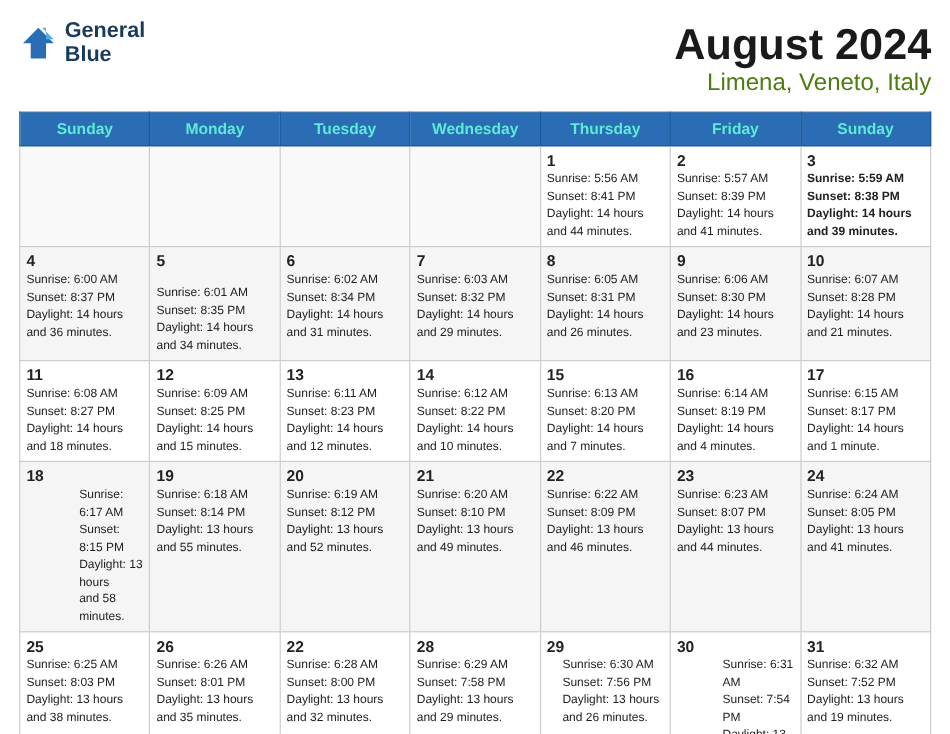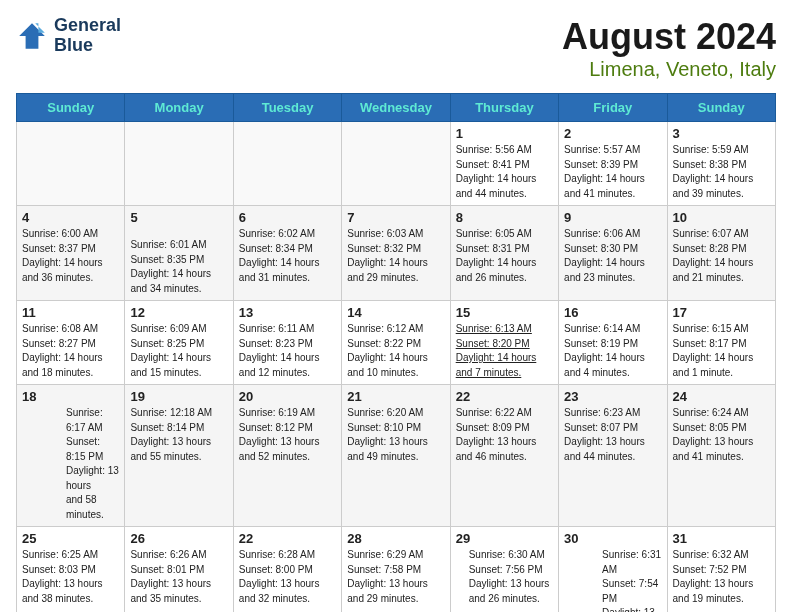--- a/index.html
+++ b/index.html
@@ -136,21 +136,21 @@
         </td>
         <td>
           <div class="day-num">2</div>
           <div class="day-info" style="white-space: pre-line;">Sunrise: 5:57 AM
 Sunset: 8:39 PM
 Daylight: 14 hours
 and 41 minutes.</div>
         </td>
         <td>
           <div class="day-num">3</div>
-          <div class="day-info" style="white-space: pre-line;">Sunrise: 5:59 AM
+          <div class="day-info" style="white-space: pre-line; font-weight: bold;">Sunrise: 5:59 AM
 Sunset: 8:38 PM
 Daylight: 14 hours
 and 39 minutes.</div>
         </td>
       </tr>
       <tr>
         <td>
           <div class="day-num">4</div>
           <div class="day-info" style="white-space: pre-line;">Sunrise: 6:00 AM
 Sunset: 8:37 PM
@@ -224,21 +224,21 @@
         </td>
         <td>
           <div class="day-num">14</div>
           <div class="day-info" style="white-space: pre-line;">Sunrise: 6:12 AM
 Sunset: 8:22 PM
 Daylight: 14 hours
 and 10 minutes.</div>
         </td>
         <td>
           <div class="day-num">15</div>
-          <div class="day-info" style="white-space: pre-line; text-decoration: underline;">Sunrise: 6:13 AM
+          <div class="day-info" style="white-space: pre-line;">Sunrise: 6:13 AM
 Sunset: 8:20 PM
 Daylight: 14 hours
 and 7 minutes.</div>
         </td>
         <td>
           <div class="day-num">16</div>
           <div class="day-info" style="white-space: pre-line;">Sunrise: 6:14 AM
 Sunset: 8:19 PM
 Daylight: 14 hours
 and 4 minutes.</div>
@@ -254,21 +254,21 @@
       <tr>
         <td>
           <div class="day-num">18</div>
           <div class="day-info" style="white-space: pre-line; margin-left: 44px;">Sunrise: 6:17 AM
 Sunset: 8:15 PM
 Daylight: 13 hours
 and 58 minutes.</div>
         </td>
         <td>
           <div class="day-num">19</div>
-          <div class="day-info" style="white-space: pre-line;">Sunrise: 12:18 AM
+          <div class="day-info" style="white-space: pre-line;">Sunrise: 6:18 AM
 Sunset: 8:14 PM
 Daylight: 13 hours
 and 55 minutes.</div>
         </td>
         <td>
           <div class="day-num">20</div>
           <div class="day-info" style="white-space: pre-line;">Sunrise: 6:19 AM
 Sunset: 8:12 PM
 Daylight: 13 hours
 and 52 minutes.</div>

